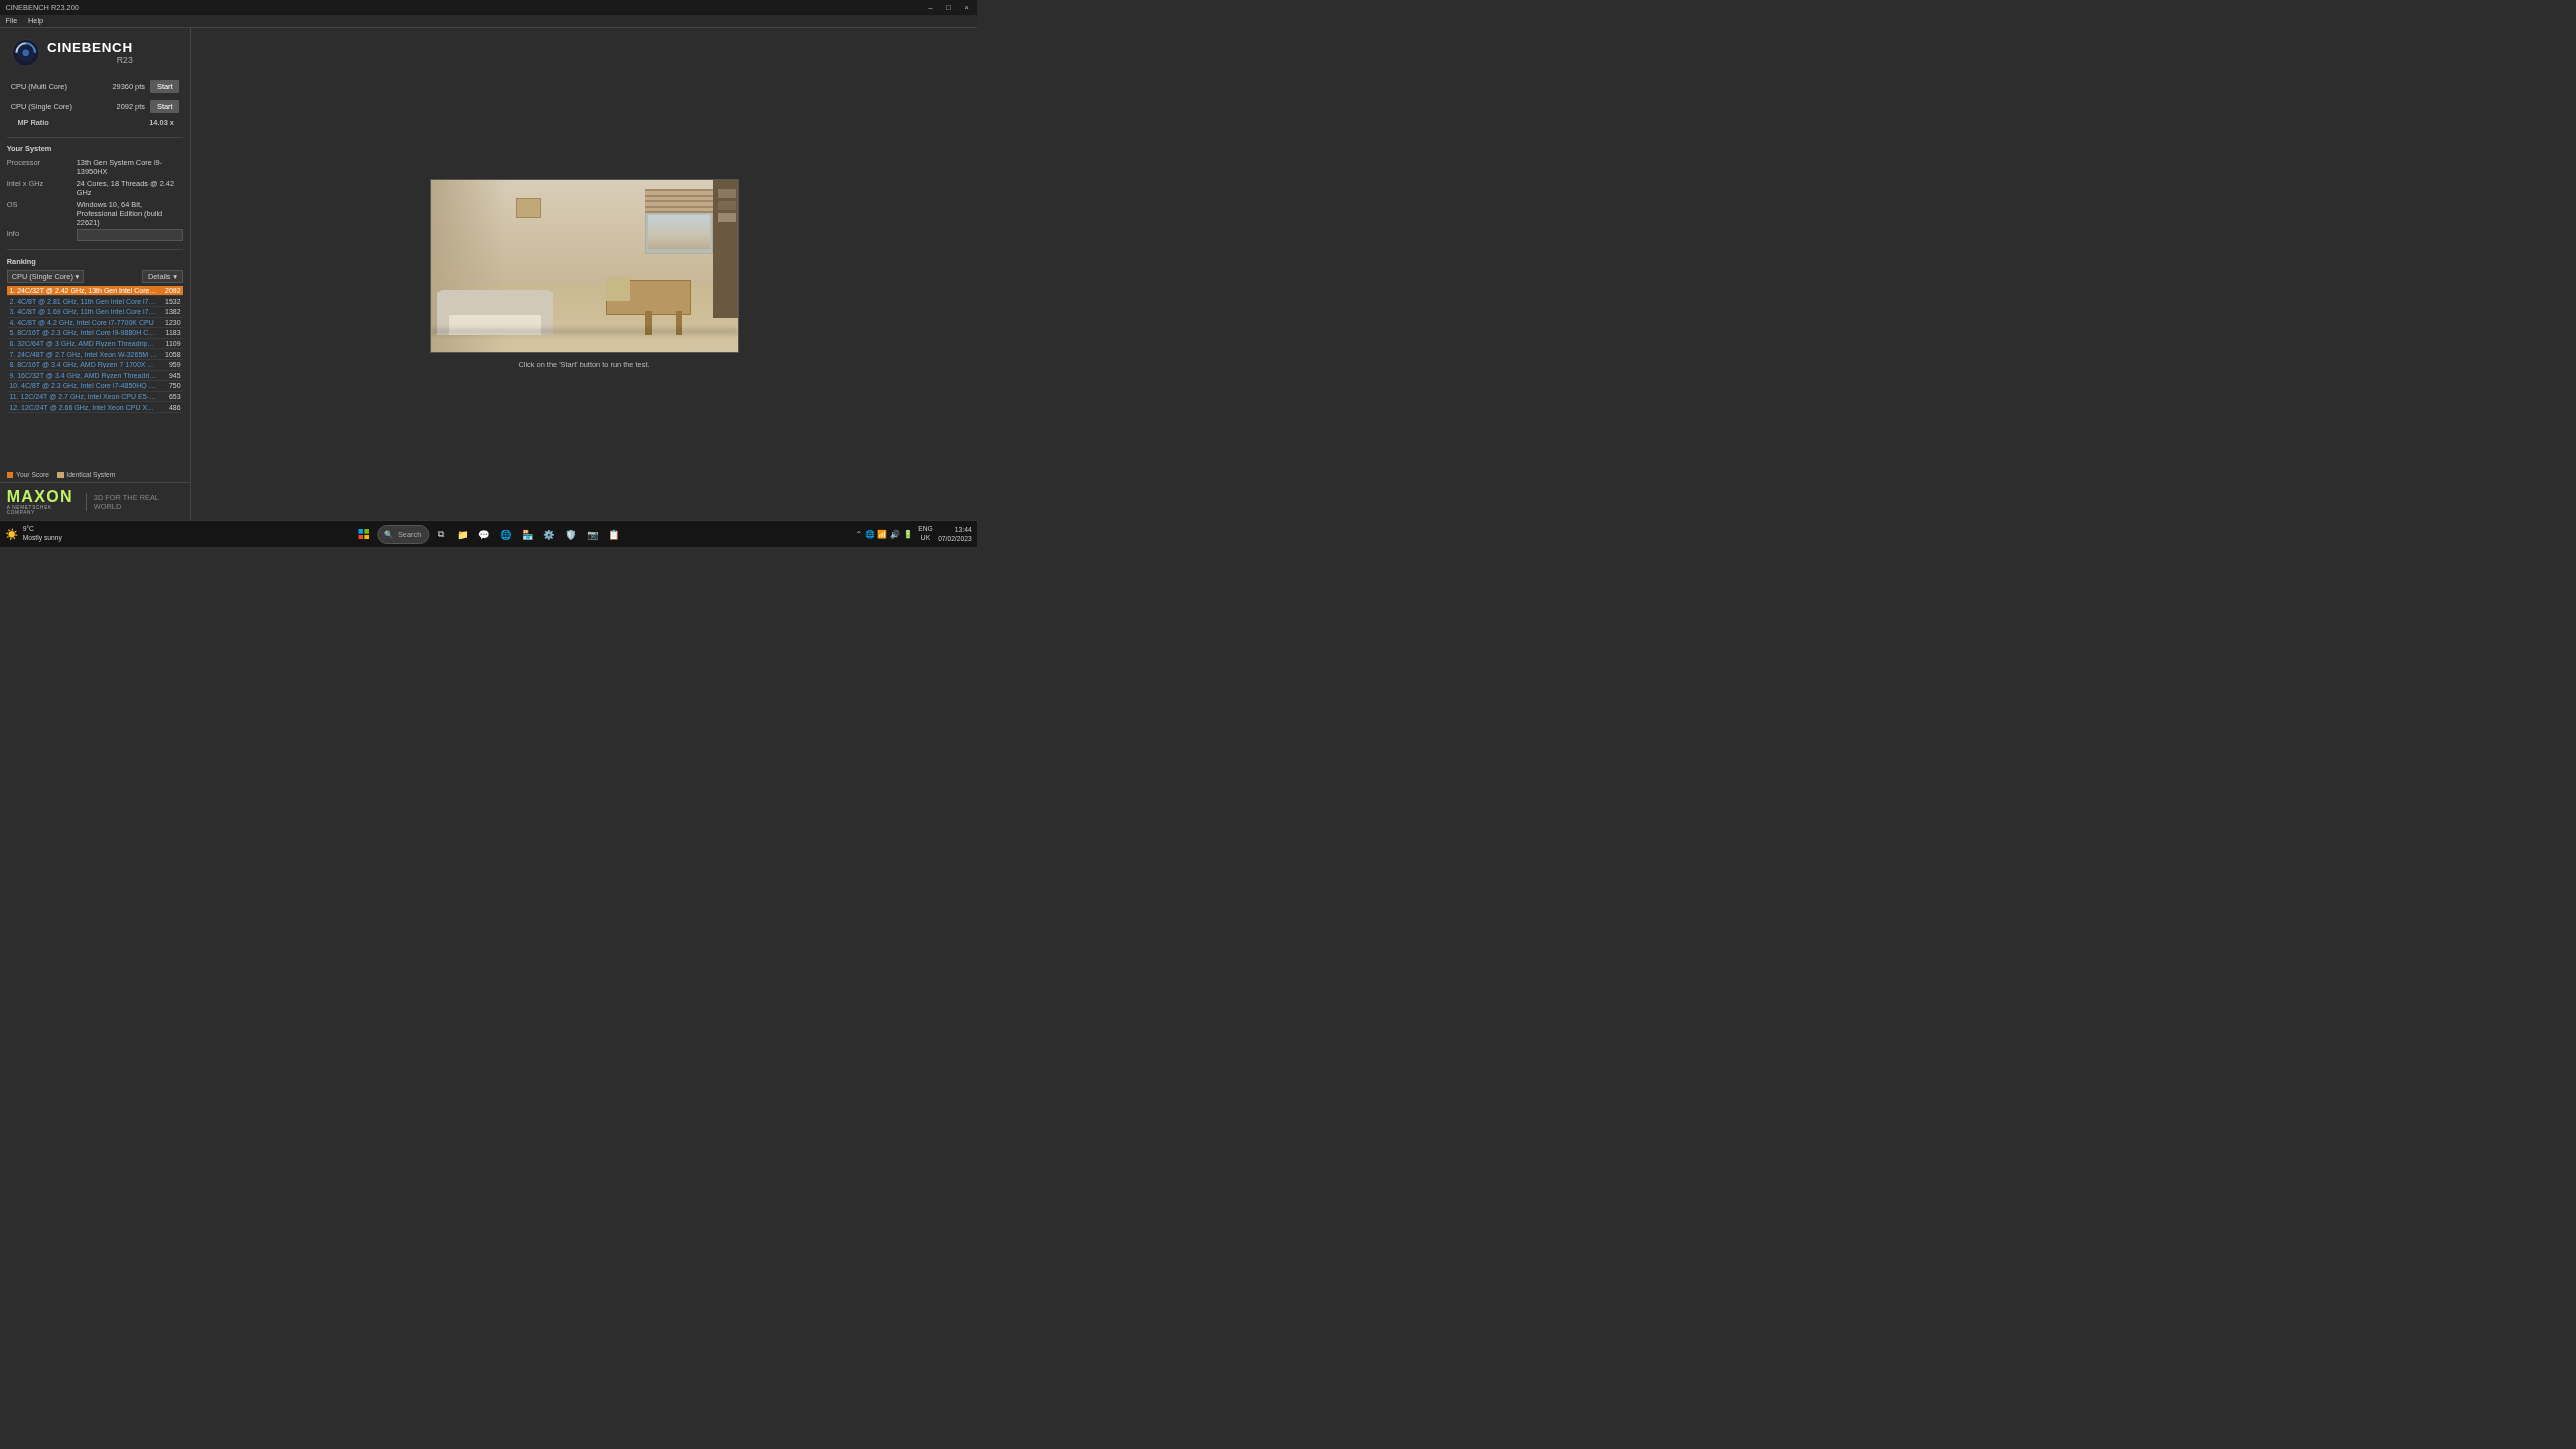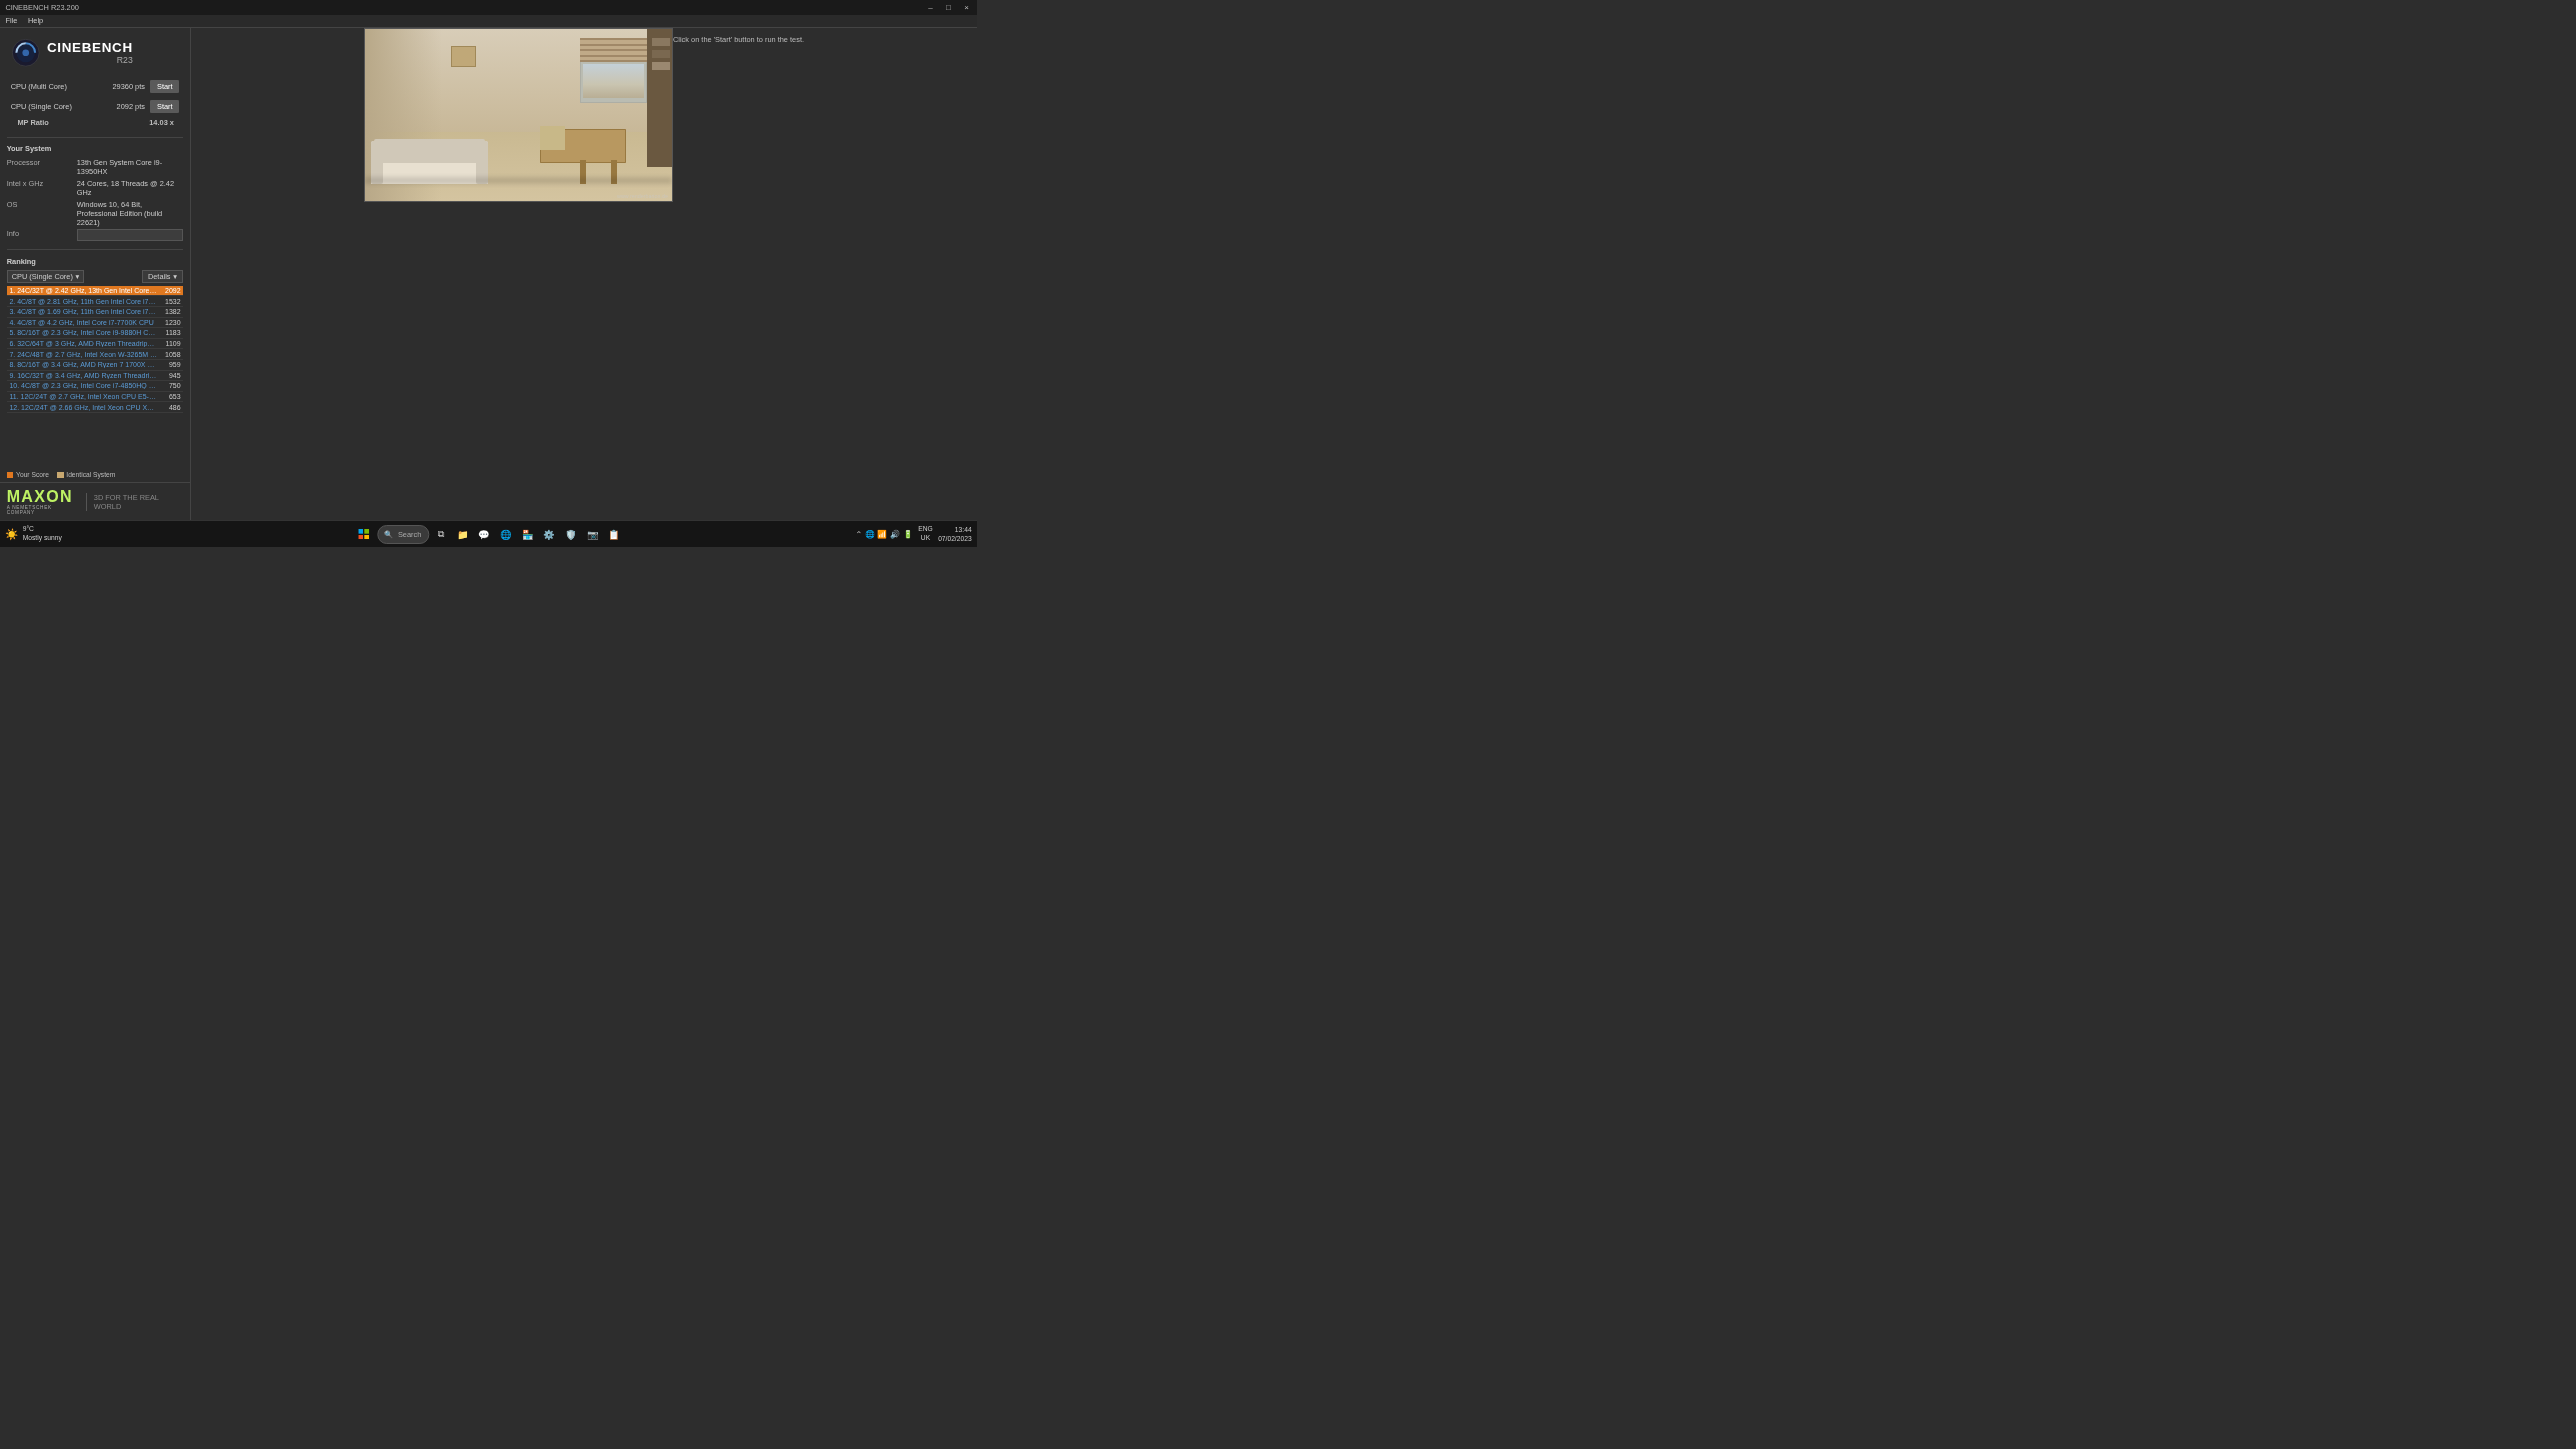--- a/index.html
+++ b/index.html
@@ -318,21 +318,22 @@
       font-size: 7.4px;
       color: #888;
       border-left: 0.7px solid #555;
       padding-left: 6.7px;
     }
 
     
     .right-panel {
       flex: 1;
       display: flex;
-      align-items: flex-start;
+      flex-direction: column;
+      align-items: center;
       justify-content: center;
       position: relative;
       background: #2d2d2d;
     }
 
     .render-preview {
       width: 309px;
       height: 174px;
       background: #1a1a1a;
       border: 0.7px solid #555;

